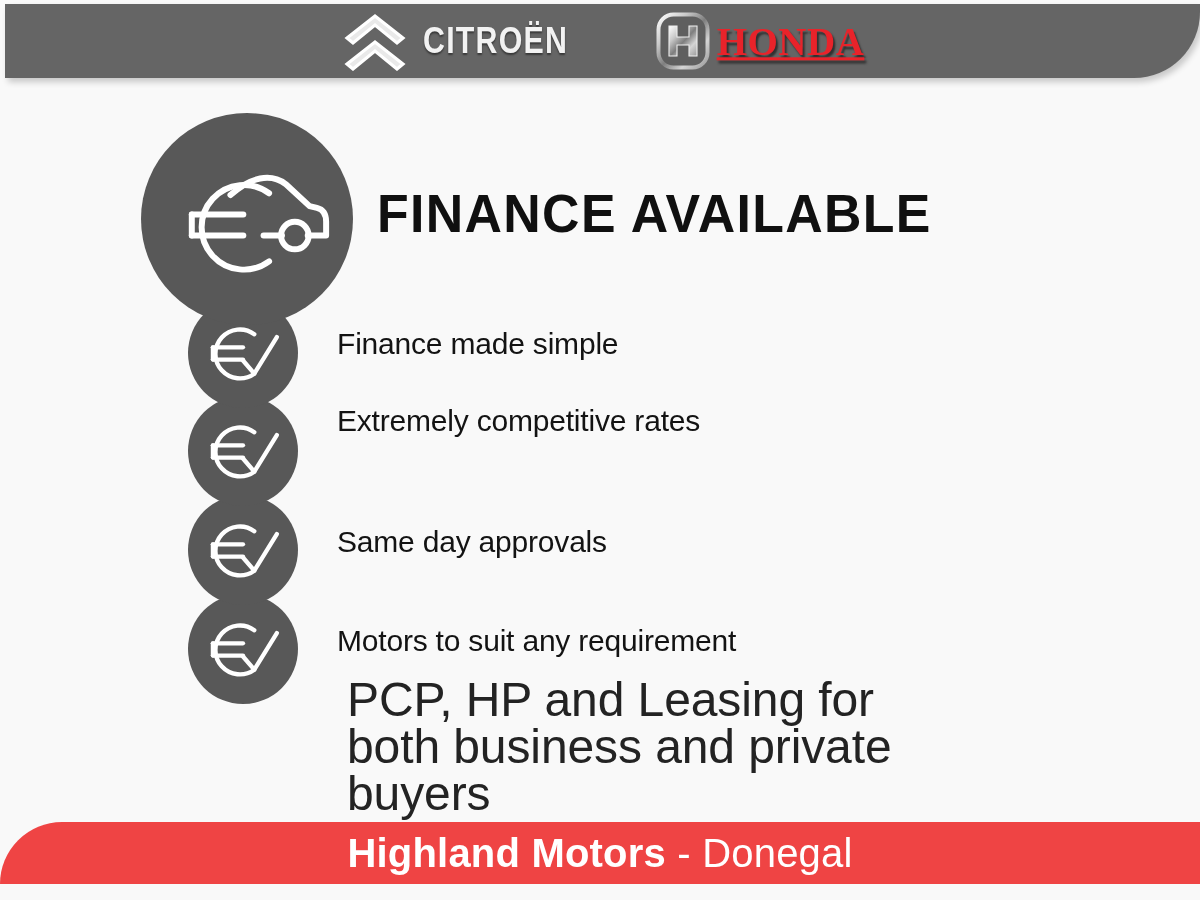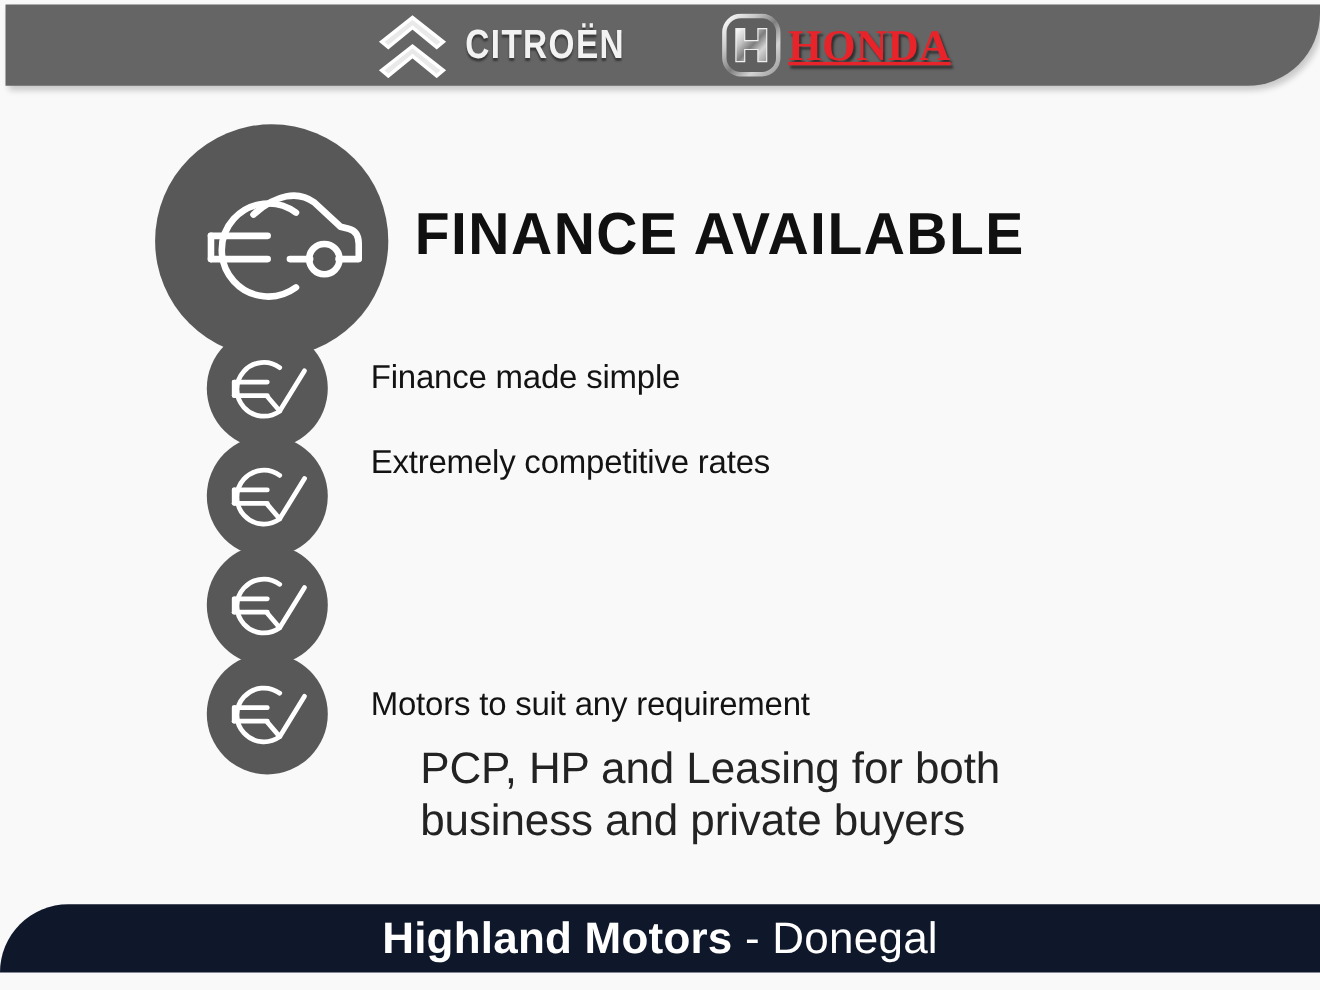--- a/index.html
+++ b/index.html
@@ -114,34 +114,33 @@
     margin-left:20px;
   }
   #text-1 { top:327px; }
   #text-2 { top:404px; }
   #text-3 { top:525px; }
   #text-4 { top:624px; }
 
   #subtext {
     position:absolute;
     left:347px; top:676px;
-    font-size:40px;
+    font-size:48px;
     line-height:47px;
     color:#232323;
     letter-spacing:-0.1px;
     max-width:560px;
-    margin-left:35px;
   }
 
   
   #footer-bar {
     position:absolute;
     left:0; top:822px;
     width:1200px; height:62px;
-    background:#0f172a;
+    background:#ef4444;
     border-top-left-radius:110px;
     display:flex;
     align-items:center;
     justify-content:center;
     overflow:hidden;
   }
   #footer-text {
     font-size:40px;
     color:#ffffff;
     white-space:nowrap;
@@ -250,20 +249,21 @@
         <path d="M18 44 L50 44"></path>
         <path d="M18 57 L50 57"></path>
         <path d="M18 44 L18 57"></path>
         <path d="M50 58 L62 72 L86 33"></path>
       </g>
     </svg>
   </div>
 
   <div class="bullet-text" id="text-1">Finance made simple</div>
   <div class="bullet-text" id="text-2">Extremely competitive rates</div>
+  <div class="bullet-text" id="text-3">Same day approvals</div>
   <div class="bullet-text" id="text-4">Motors to suit any requirement</div>
 
   <div id="subtext">PCP, HP and Leasing for both business and private buyers</div>
 
   <div id="footer-bar">
     <div id="footer-text">
       <span id="footer-dealer">Highland Motors</span><span>&nbsp;</span><span id="footer-sep">-</span><span>&nbsp;</span><span id="footer-location">Donegal</span>
     </div>
   </div>
 

